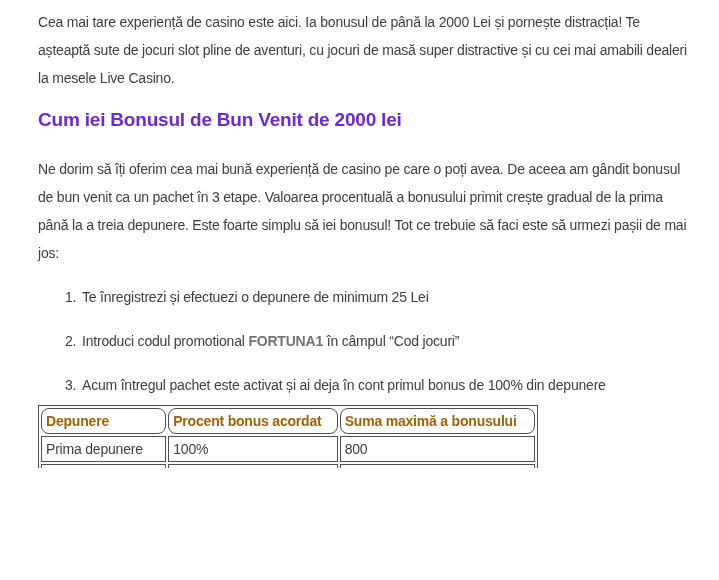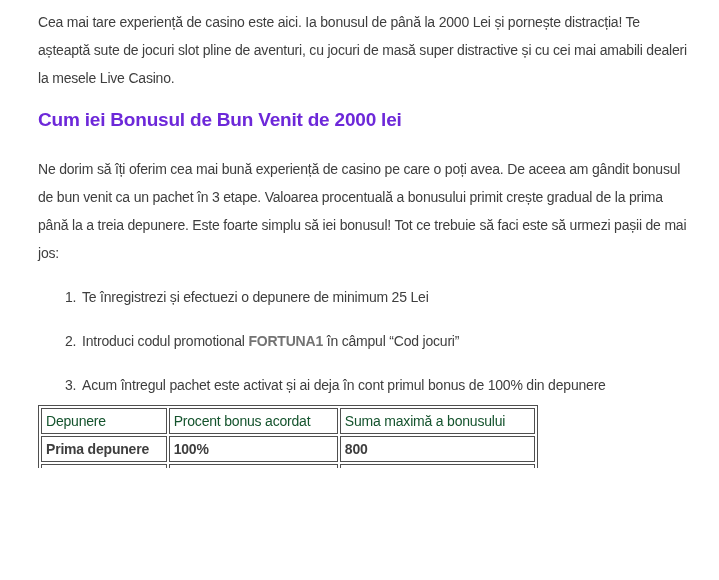--- a/index.html
+++ b/index.html
@@ -64,23 +64,22 @@
   table.bonus-table th,
   table.bonus-table td {
     border: 1px solid #4f4f4f;
     font-size: 14px;
     line-height: 22px;
     letter-spacing: -0.2px;
     padding: 1px 4px;
     text-align: left;
     vertical-align: middle;
     white-space: nowrap;
-    font-weight: bold;
   }
-  table.bonus-table th { font-weight: 400; color: #14532d; }
+  table.bonus-table th { font-weight: 700; color: #a16207; border-radius: 8px; }
   table.bonus-table col.c1 { width: 126px; }
   table.bonus-table col.c2 { width: 170px; }
   table.bonus-table col.c3 { width: 196px; }
 </style>
 </head>
 <body>
 
 <div class="page">
 
   <p class="para">Cea mai tare experiență de casino este aici. Ia bonusul de până la 2000 Lei și pornește distracția! Te așteaptă sute de jocuri slot pline de aventuri, cu jocuri de masă super distractive și cu cei mai amabili dealeri la mesele Live Casino.</p>

